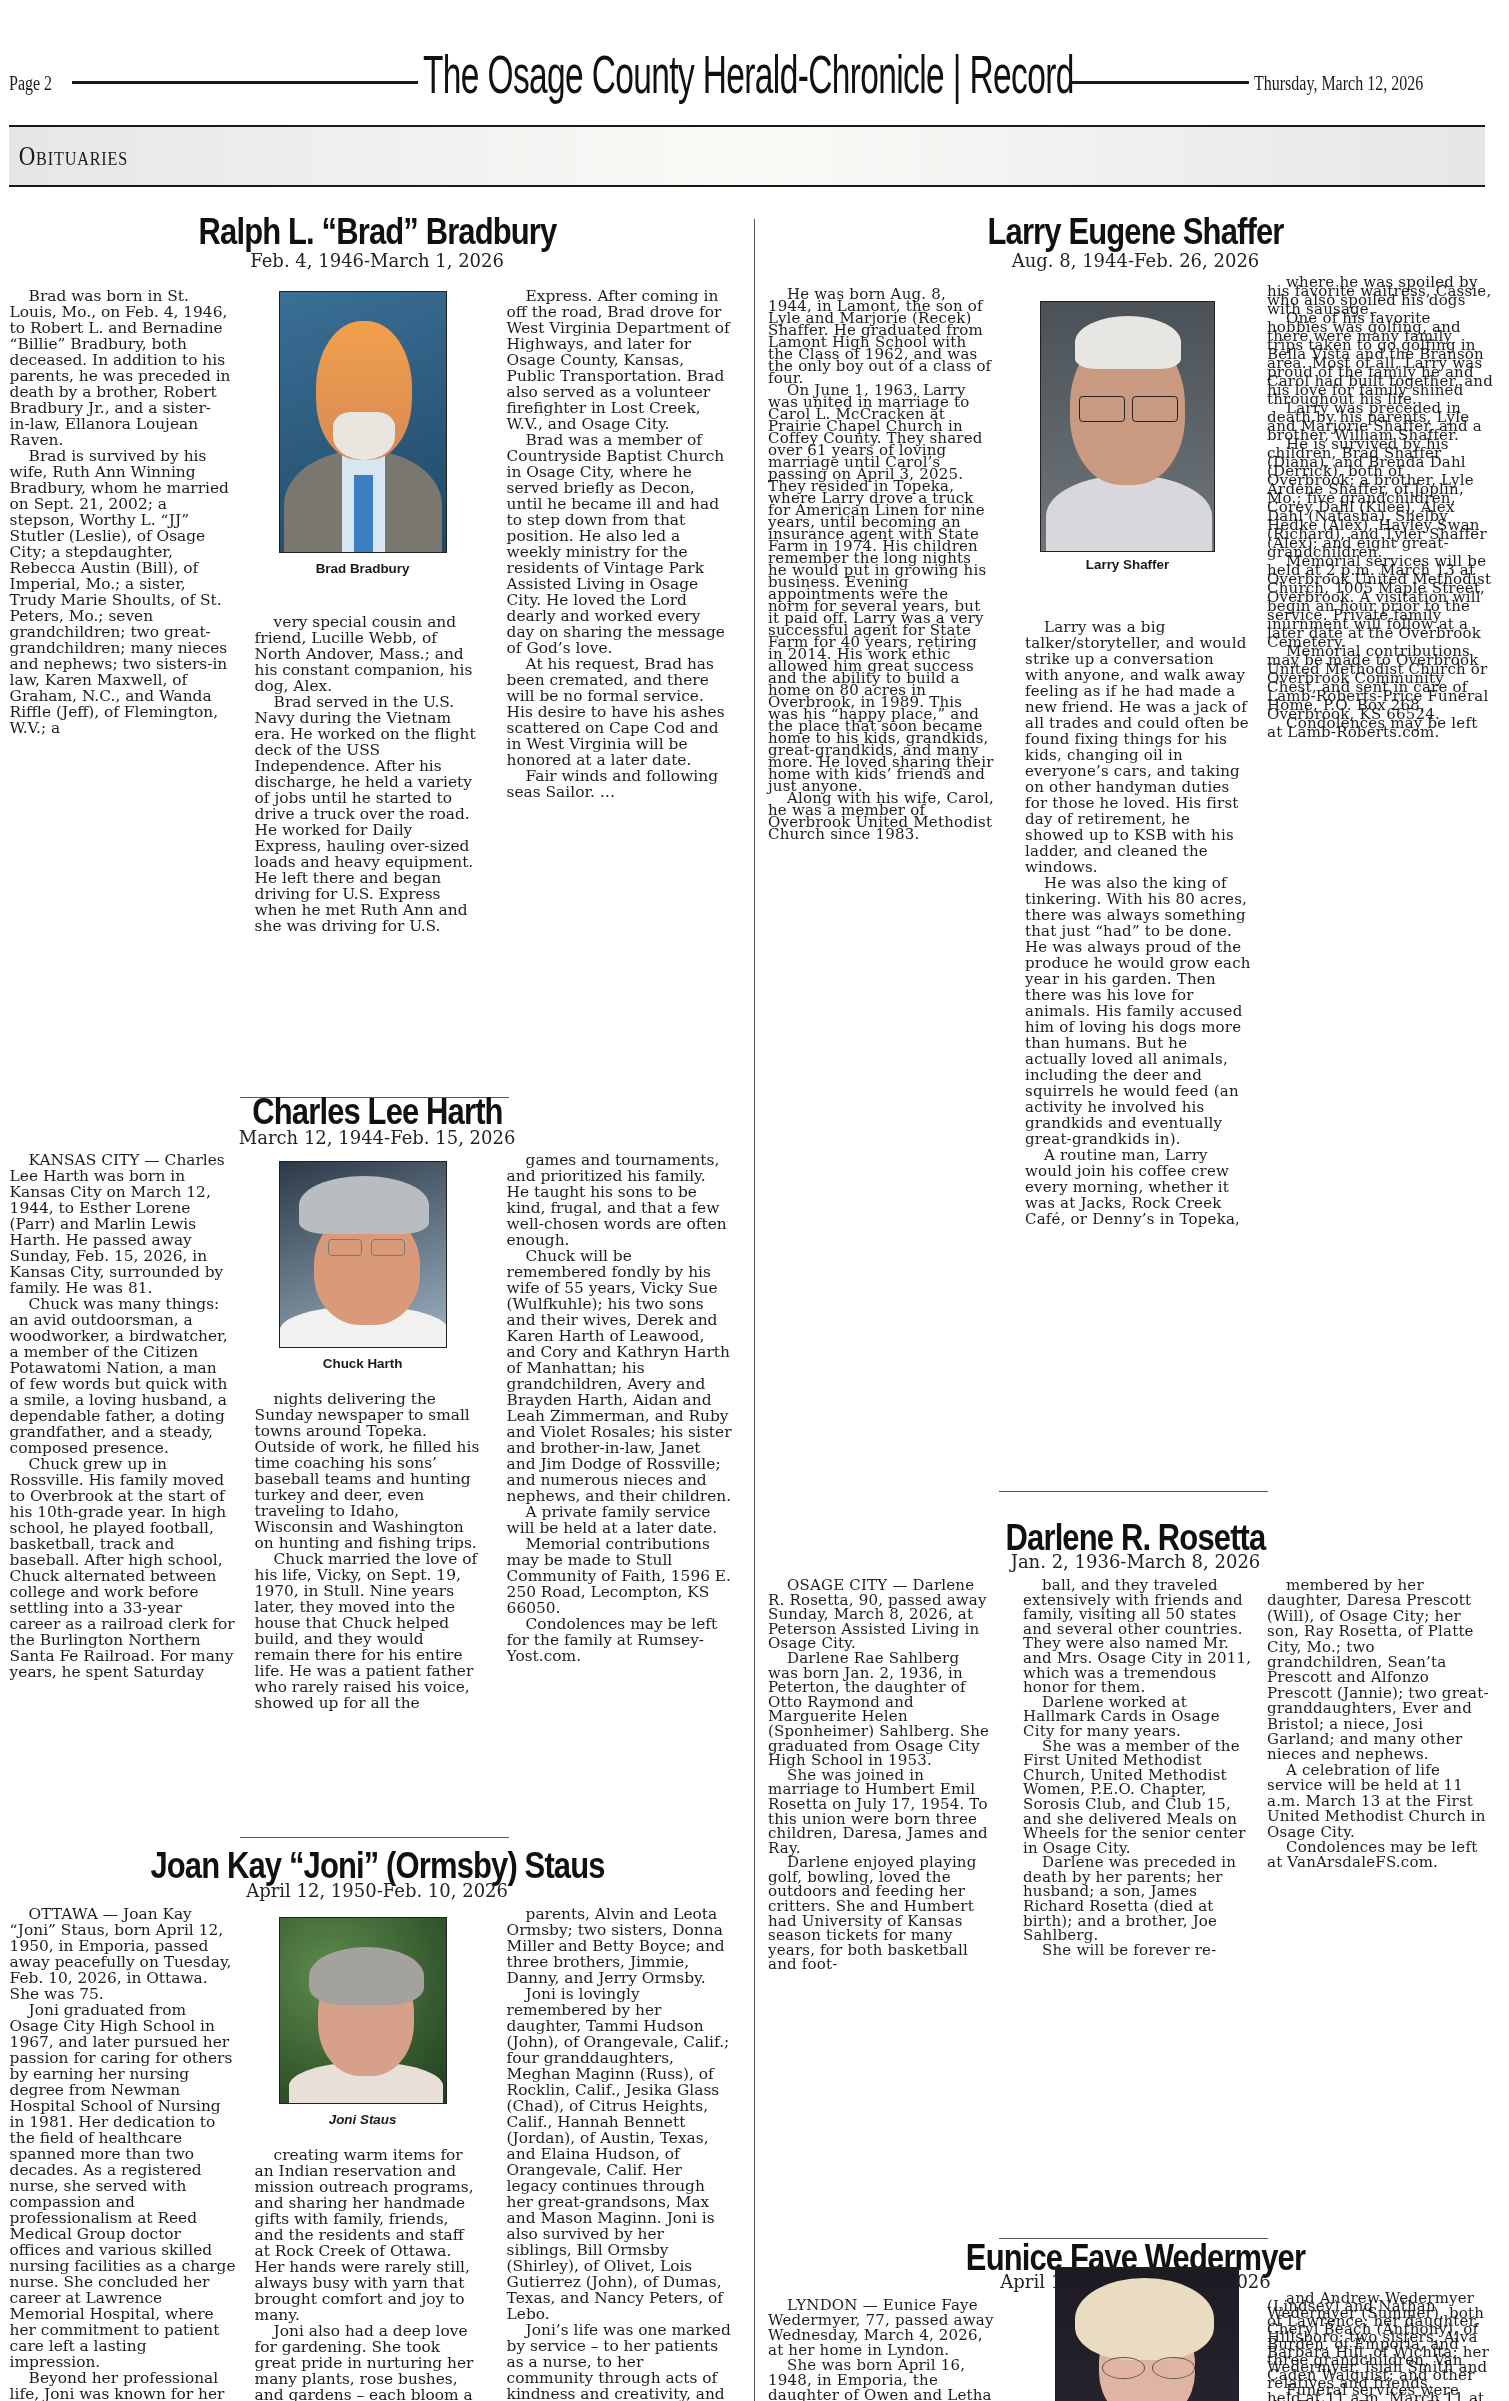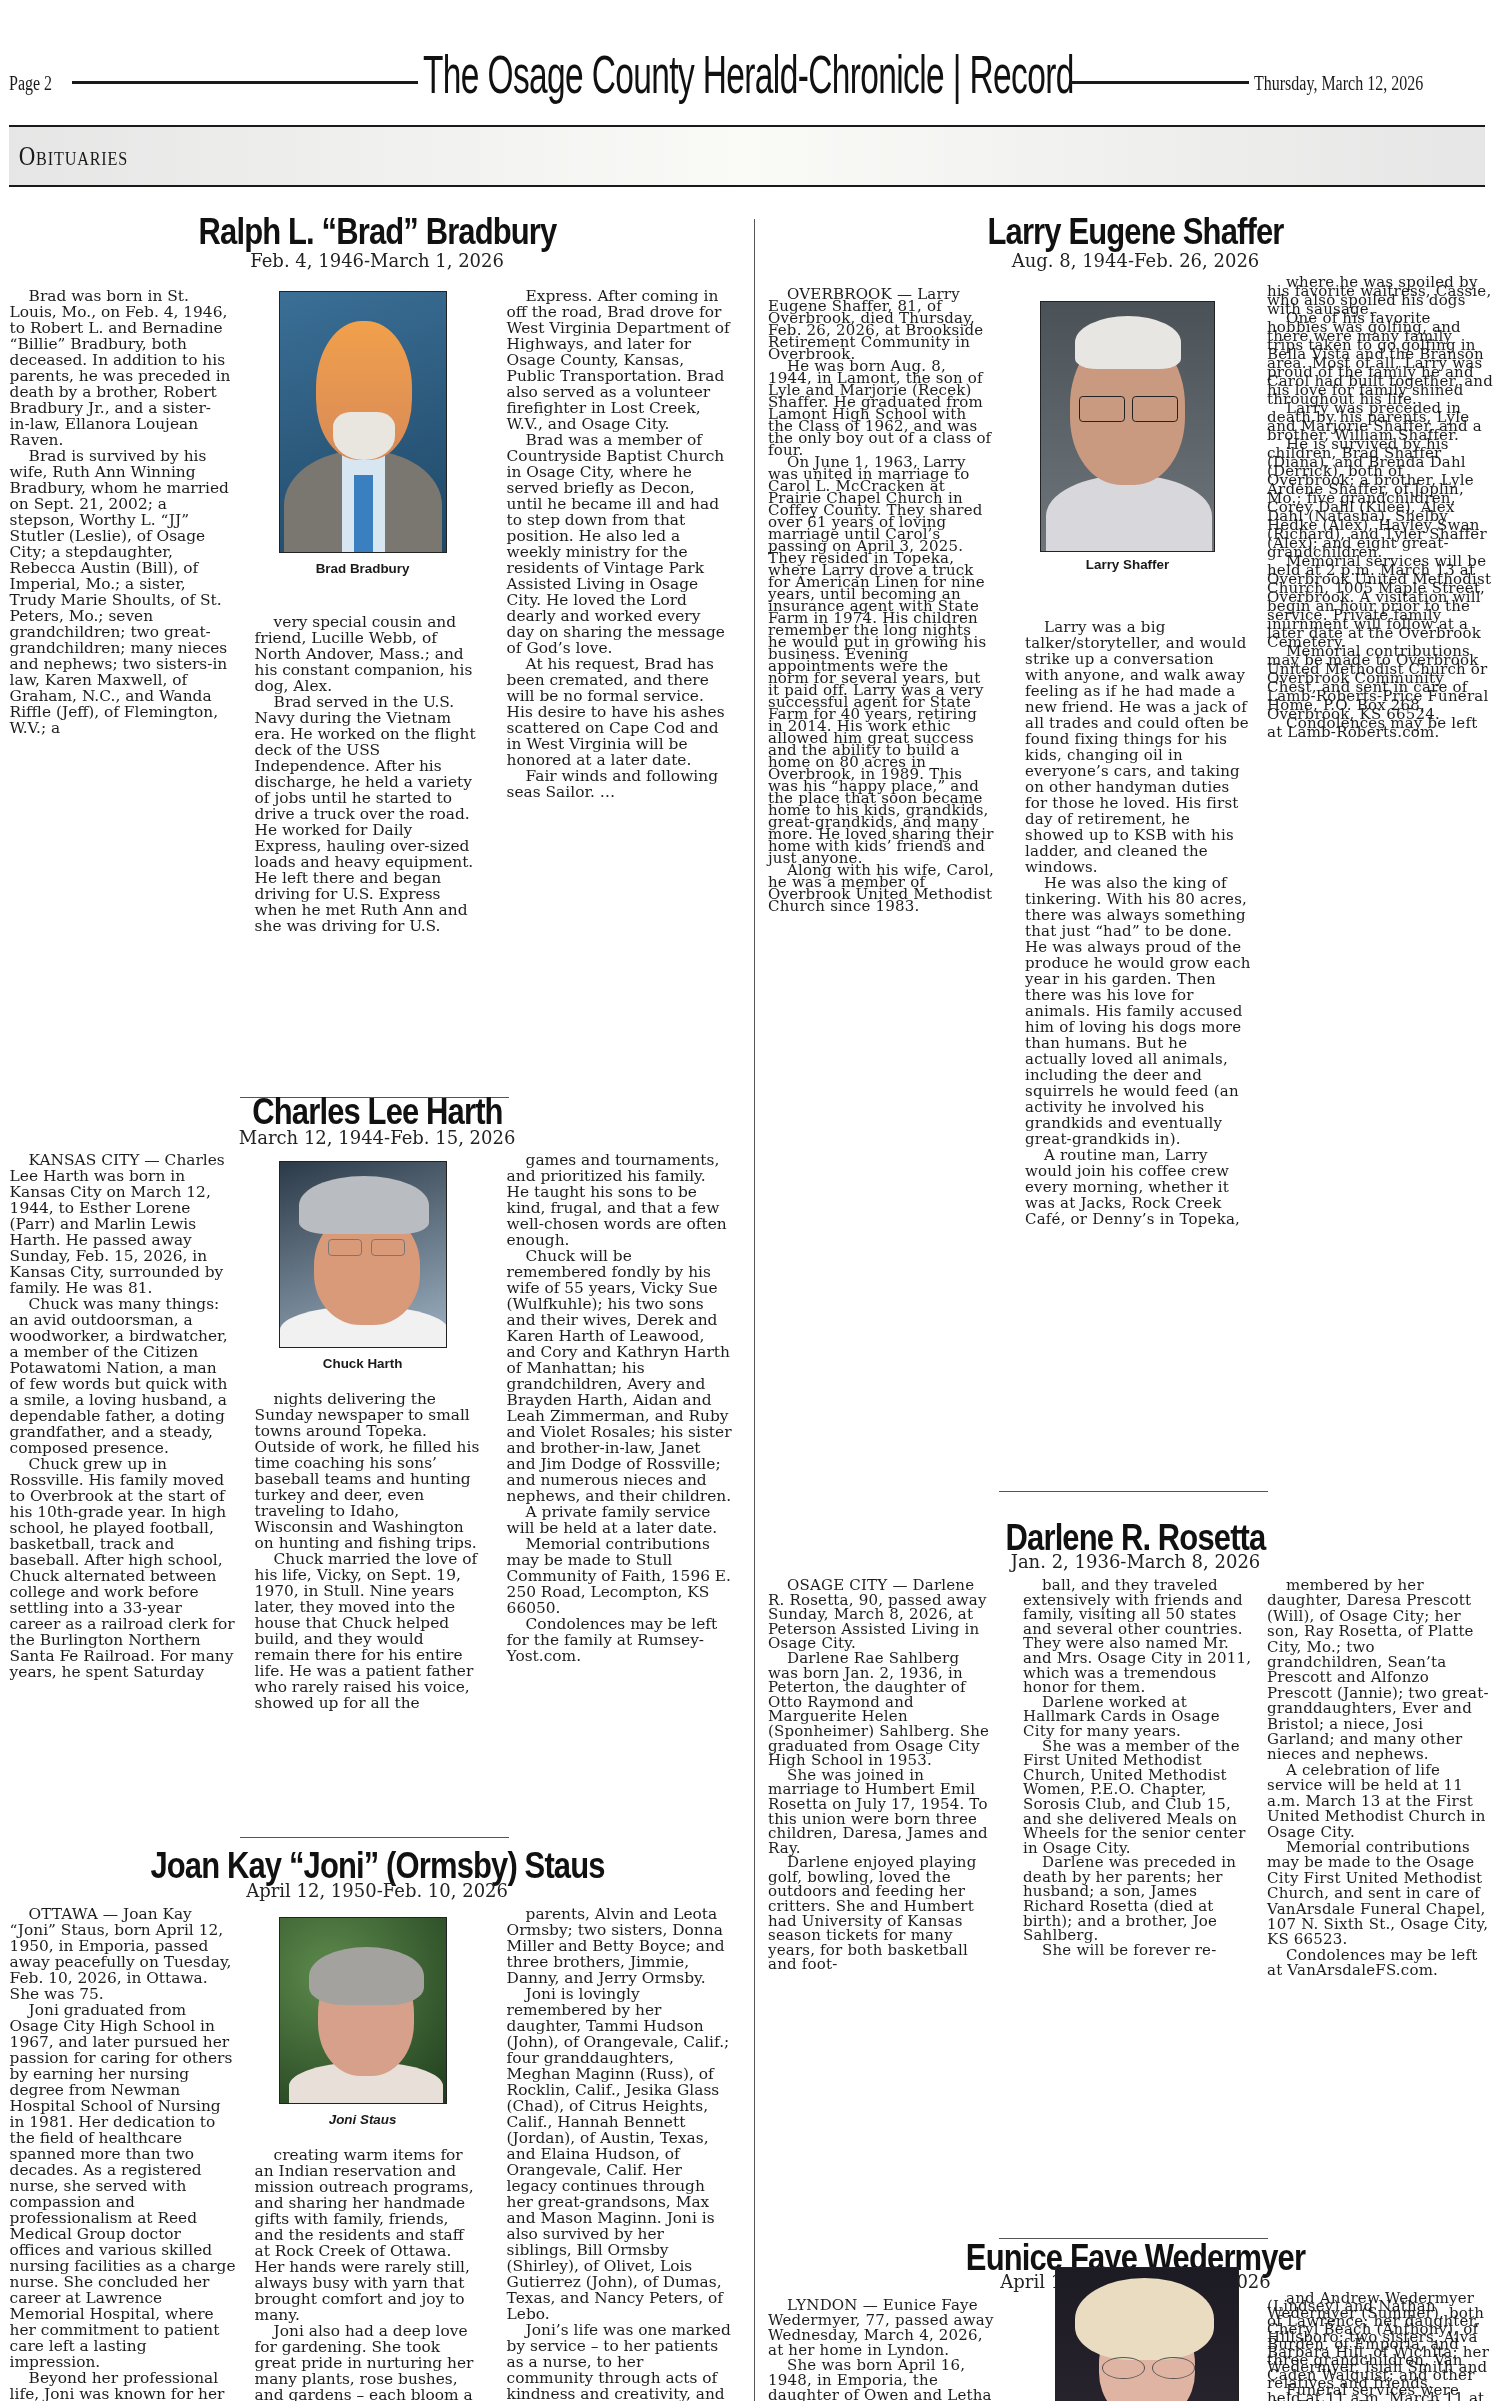--- a/index.html
+++ b/index.html
@@ -138,21 +138,20 @@
       <p>parents, Alvin and Leota Ormsby; two sisters, Donna Miller and Betty Boyce; and three brothers, Jimmie, Danny, and Jerry Ormsby.</p>
       <p>Joni is lovingly remembered by her daughter, Tammi Hudson (John), of Orangevale, Calif.; four granddaughters, Meghan Maginn (Russ), of Rocklin, Calif., Jesika Glass (Chad), of Citrus Heights, Calif., Hannah Bennett (Jordan), of Austin, Texas, and Elaina Hudson, of Orangevale, Calif. Her legacy continues through her great-grandsons, Max and Mason Maginn. Joni is also survived by her siblings, Bill Ormsby (Shirley), of Olivet, Lois Gutierrez (John), of Dumas, Texas, and Nancy Peters, of Lebo.</p>
       <p>Joni’s life was one marked by service – to her patients as a nurse, to her community through acts of kindness and creativity, and to those who knew her through steadfast love. May her memory bring comfort to all who were touched by her warmth.</p>
     </div>
 </div>
 
 <div class="obit" style="left:768px;top:211px;width:735px;height:1378px;">
   <div class="obit-name" style="top:0;">Larry Eugene Shaffer</div>
   <div class="obit-dates" style="top:39px;">Aug. 8, 1944-Feb. 26, 2026</div>
   <div class="col" style="left:0;top:77px;width:226px;font-size:15px;line-height:12px;letter-spacing:0.2px;">
-      <p>OVERBROOK — Larry Eugene Shaffer, 81, of Overbrook, died Thursday, Feb. 26, 2026, at Brookside Retirement Community in Overbrook.</p>
       <p>He was born Aug. 8, 1944, in Lamont, the son of Lyle and Marjorie (Recek) Shaffer. He graduated from Lamont High School with the Class of 1962, and was the only boy out of a class of four.</p>
       <p>On June 1, 1963, Larry was united in marriage to Carol L. McCracken at Prairie Chapel Church in Coffey County. They shared over 61 years of loving marriage until Carol’s passing on April 3, 2025. They resided in Topeka, where Larry drove a truck for American Linen for nine years, until becoming an insurance agent with State Farm in 1974. His children remember the long nights he would put in growing his business. Evening appointments were the norm for several years, but it paid off. Larry was a very successful agent for State Farm for 40 years, retiring in 2014. His work ethic allowed him great success and the ability to build a home on 80 acres in Overbrook, in 1989. This was his “happy place,” and the place that soon became home to his kids, grandkids, great-grandkids, and many more. He loved sharing their home with kids’ friends and just anyone.</p>
       <p>Along with his wife, Carol, he was a member of Overbrook United Methodist Church since 1983.</p>
     </div>
   <div class="photo" style="left:140px;top:80px;width:0;height:0;border:none;"></div>
   <div class="col" style="left:257px;top:408px;width:226px;font-size:15px;line-height:16px;letter-spacing:0.2px;">
       <p>Larry was a big talker/storyteller, and would strike up a conversation with anyone, and walk away feeling as if he had made a new friend. He was a jack of all trades and could often be found fixing things for his kids, changing oil in everyone’s cars, and taking on other handyman duties for those he loved. His first day of retirement, he showed up to KSB with his ladder, and cleaned the windows.</p>
       <p>He was also the king of tinkering. With his 80 acres, there was always something that just “had” to be done. He was always proud of the produce he would grow each year in his garden. Then there was his love for animals. His family accused him of loving his dogs more than humans. But he actually loved all animals, including the deer and squirrels he would feed (an activity he involved his grandkids and eventually great-grandkids in).</p>
       <p>A routine man, Larry would join his coffee crew every morning, whether it was at Jacks, Rock Creek Café, or Denny’s in Topeka,</p>
     </div>
@@ -190,21 +189,20 @@
   <div class="col" style="left:255px;top:61px;width:231px;font-size:15px;line-height:14.6px;letter-spacing:0.2px;">
       <p>ball, and they traveled extensively with friends and family, visiting all 50 states and several other countries. They were also named Mr. and Mrs. Osage City in 2011, which was a tremendous honor for them.</p>
       <p>Darlene worked at Hallmark Cards in Osage City for many years.</p>
       <p>She was a member of the First United Methodist Church, United Methodist Women, P.E.O. Chapter, Sorosis Club, and Club 15, and she delivered Meals on Wheels for the senior center in Osage City.</p>
       <p>Darlene was preceded in death by her parents; her husband; a son, James Richard Rosetta (died at birth); and a brother, Joe Sahlberg.</p>
       <p>She will be forever re-</p>
     </div>
   <div class="col" style="left:499px;top:61px;width:226px;font-size:15px;line-height:15.4px;letter-spacing:0.2px;">
       <p>membered by her daughter, Daresa Prescott (Will), of Osage City; her son, Ray Rosetta, of Platte City, Mo.; two grandchildren, Sean’ta Prescott and Alfonzo Prescott (Jannie); two great-granddaughters, Ever and Bristol; a niece, Josi Garland; and many other nieces and nephews.</p>
       <p>A celebration of life service will be held at 11 a.m. March 13 at the First United Methodist Church in Osage City.</p>
-      <p>Memorial contributions may be made to the Osage City First United Methodist Church, and sent in care of VanArsdale Funeral Chapel, 107 N. Sixth St., Osage City, KS 66523.</p>
       <p>Condolences may be left at VanArsdaleFS.com.</p>
     </div>
 </div>
 <div class="h-rule" style="left:999px;top:2238px;width:269px;"></div>
 
 <div class="obit" style="left:768px;top:2237px;width:735px;height:696px;">
   <div class="obit-name" style="top:0;">Eunice Faye Wedermyer</div>
   <div class="obit-dates" style="top:34px;">April 16, 1948-March 4, 2026</div>
   <div class="col" style="left:0;top:61px;width:231px;font-size:15px;line-height:15px;letter-spacing:0.2px;">
       <p>LYNDON — Eunice Faye Wedermyer, 77, passed away Wednesday, March 4, 2026, at her home in Lyndon.</p>

